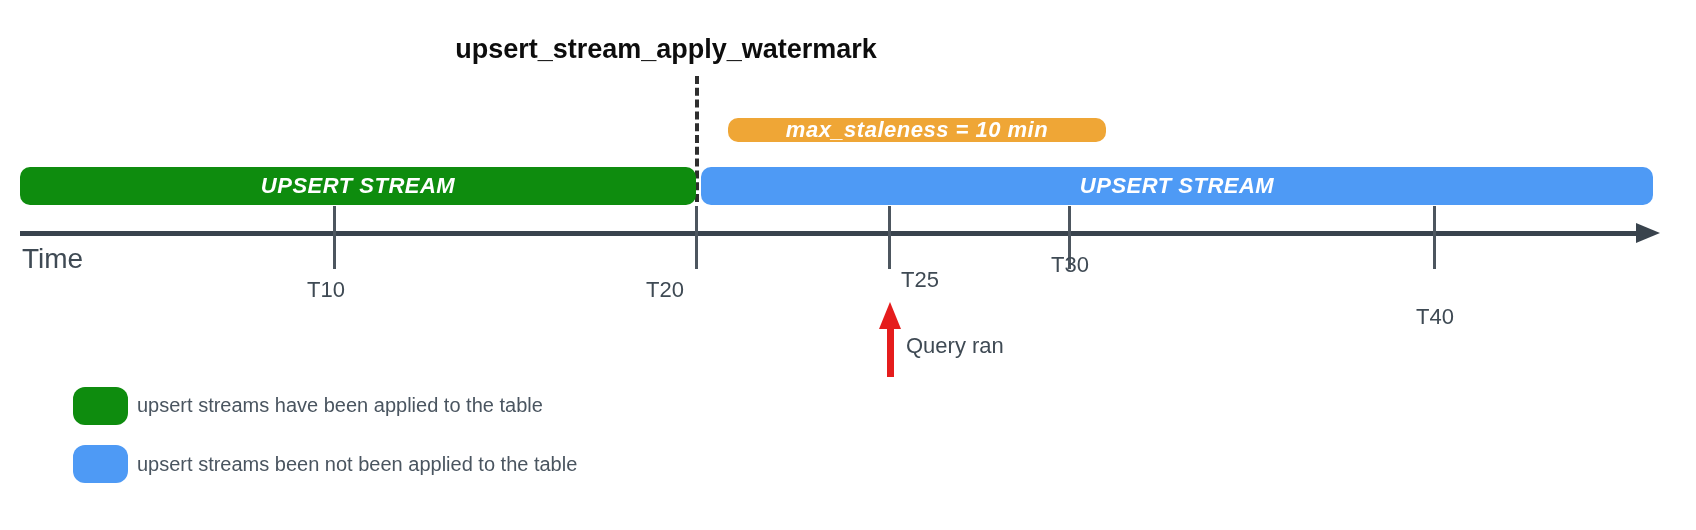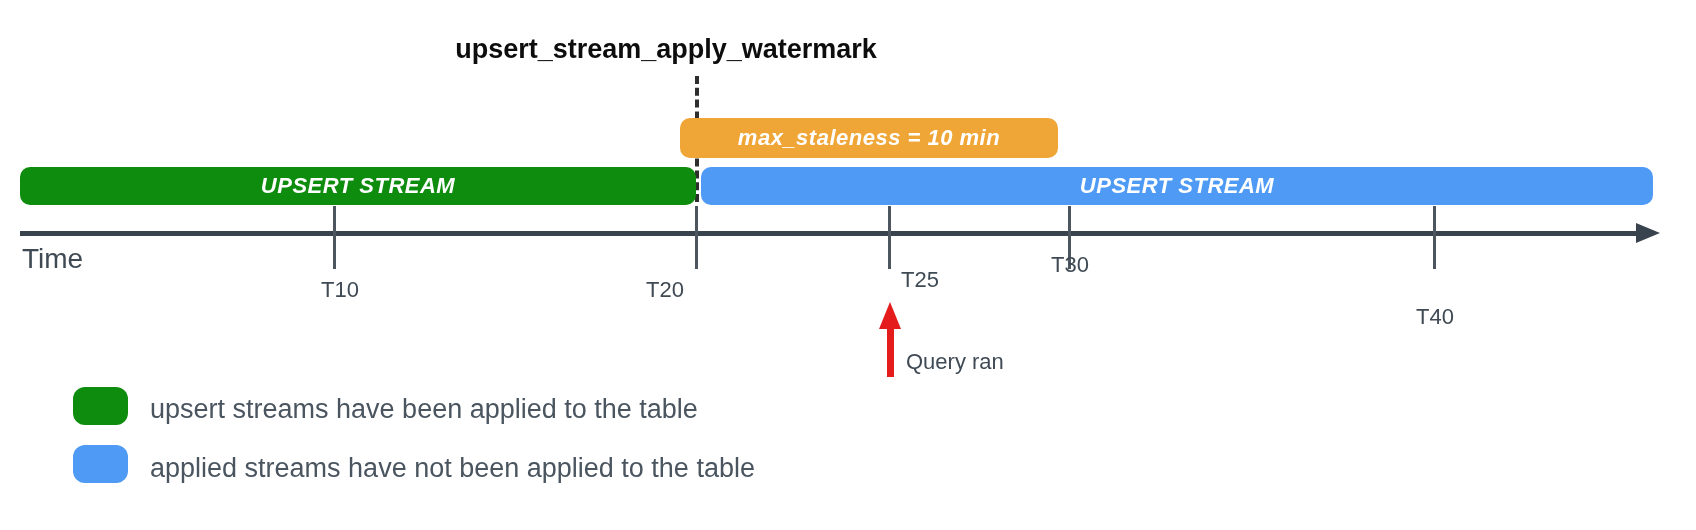--- a/index.html
+++ b/index.html
@@ -22,21 +22,21 @@
     left: 695px; top: 76px; height: 126px; width: 0;
     border-left: 4px dashed #2e2e2e;
   }
 
   .bar {
     display: flex; align-items: center; justify-content: center;
     border-radius: 10px;
     color: #ffffff; font-weight: 700; font-style: italic;
     font-size: 22px; letter-spacing: 0.5px; white-space: nowrap;
   }
-  .bar-staleness { left: 680px; top: 118px; width: 378px; height: 40px; }
+  .bar-staleness { left: 728px; top: 118px; width: 378px; height: 24px; }
   .bar-applied   { left: 20px;  top: 167px; width: 676px; height: 38px; }
   .bar-unapplied { left: 701px; top: 167px; width: 952px; height: 38px; }
 
   .axis-line { left: 20px; top: 231px; width: 1620px; height: 5px; background: #39434d; }
   .axis-arrowhead {
     left: 1636px; top: 223px; width: 0; height: 0;
     border-top: 10px solid transparent;
     border-bottom: 10px solid transparent;
     border-left: 24px solid #39434d;
   }
@@ -49,26 +49,26 @@
   }
 
   .query-arrow { left: 879px; top: 302px; width: 22px; }
   .query-arrow-head {
     width: 0; height: 0; margin: 0 auto;
     border-left: 11px solid transparent;
     border-right: 11px solid transparent;
     border-bottom: 27px solid #e51c1c;
   }
   .query-arrow-shaft { width: 7px; height: 48px; margin: 0 auto; background: #e51c1c; }
-  .query-label { left: 906px; top: 333px; font-size: 22px; color: #3f4a54; white-space: nowrap; margin-top: 16px; }
+  .query-label { left: 906px; top: 333px; font-size: 22px; color: #3f4a54; white-space: nowrap; }
 
   .legend-swatch { width: 55px; height: 38px; border-radius: 12px; }
   .legend-swatch-applied   { left: 73px; top: 387px; }
   .legend-swatch-unapplied { left: 73px; top: 445px; }
-  .legend-text { font-size: 27px; color: #4a5560; white-space: nowrap; margin-left: 13px; }
+  .legend-text { font-size: 20px; color: #4a5560; white-space: nowrap; }
   .legend-text-applied   { left: 137px; top: 394px; }
   .legend-text-unapplied { left: 137px; top: 453px; }
 </style>
 </head>
 <body>
 
 <div class="abs diagram-title">upsert_stream_apply_watermark</div>
 
 <div class="abs dashed-line"></div>
 
@@ -87,29 +87,29 @@
 <div class="abs axis-line"></div>
 <div class="abs axis-arrowhead"></div>
 <div class="abs time-label">Time</div>
 
 <div class="abs tick" style="left:333px;"></div>
 <div class="abs tick" style="left:695px;"></div>
 <div class="abs tick" style="left:888px;"></div>
 <div class="abs tick" style="left:1068px;"></div>
 <div class="abs tick" style="left:1433px;"></div>
 
-<div class="abs tick-label" style="left:340px; top:277px;">T10</div>
+<div class="abs tick-label" style="left:326px; top:277px;">T10</div>
 <div class="abs tick-label" style="left:665px; top:277px;">T20</div>
 <div class="abs tick-label" style="left:920px; top:267px;text-align:center;">T25</div>
 <div class="abs tick-label" style="left:1070px; top:252px;">T30</div>
 <div class="abs tick-label" style="left:1435px; top:276px;margin-top:28px;">T40</div>
 
 <div class="abs query-arrow">
   <div class="query-arrow-head"></div>
   <div class="query-arrow-shaft"></div>
 </div>
 <div class="abs query-label">Query ran</div>
 
 <div class="abs legend-swatch legend-swatch-applied" style="background-color: rgb(14, 140, 14);"></div>
 <div class="abs legend-text legend-text-applied">upsert streams have been applied to the table</div>
 
 <div class="abs legend-swatch legend-swatch-unapplied" style="background-color: rgb(78, 154, 245);"></div>
-<div class="abs legend-text legend-text-unapplied">applied streams have not been applied to the table</div>
+<div class="abs legend-text legend-text-unapplied">upsert streams been not been applied to the table</div>
 
 </body></html>

